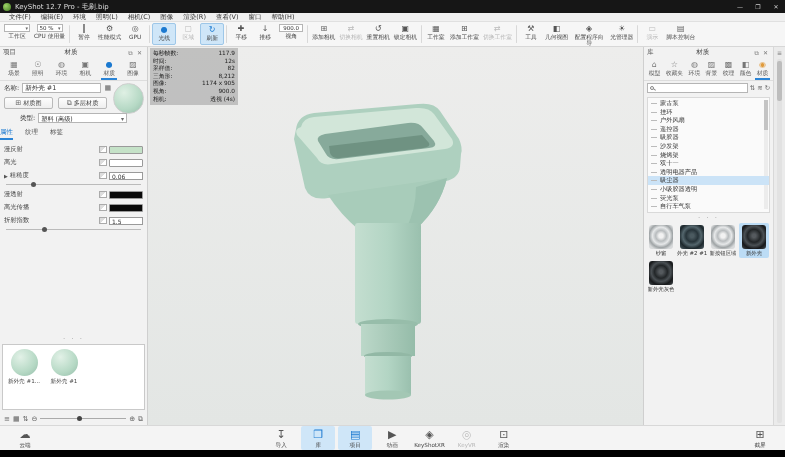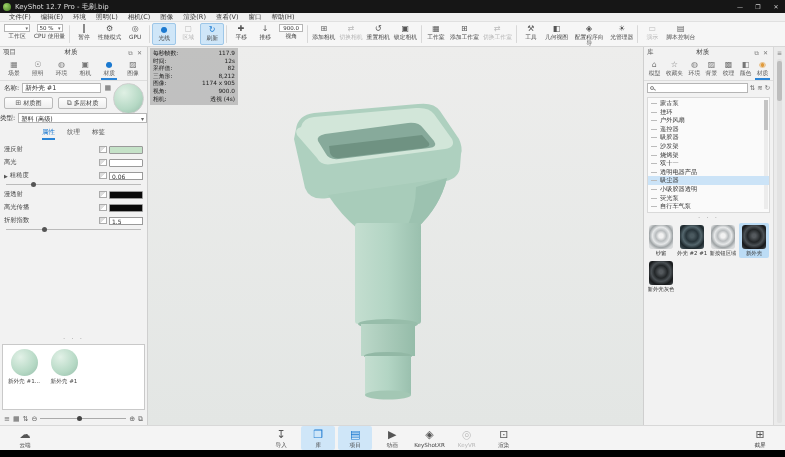--- a/index.html
+++ b/index.html
@@ -46,24 +46,24 @@
   
   .left-panel{left:0;width:148px;border-right:1px solid #cfcfcf;}
   .rowline{display:flex;align-items:center;padding:2px 4px;gap:3px;font-size:6.5px;}
   .name-wrap{position:relative;padding-right:36px;}
   .mat-sphere-lg{position:absolute;right:3px;top:2px;width:31px;height:31px;border-radius:50%;background:radial-gradient(circle at 35% 30%,#dff0e4,#b6d9c5 60%,#94bba8);border:1px solid #cfcfcf;}
   .txt-input{flex:1;height:10px;border:1px solid #b5b5b5;background:#fff;font-size:6.5px;padding:0 2px;color:#333;min-width:0;}
   .mini-ico{font-size:7px;color:#666;}
   .btnrow{display:flex;gap:5px;padding:2px 4px;padding-right:40px;}
   .pbtn{flex:1;display:flex;align-items:center;justify-content:center;gap:2px;height:12px;border:1px solid #b9b9b9;background:linear-gradient(#fdfdfd,#eee);font-size:6.2px;border-radius:2px;color:#444;}
   .pbtn .icon{font-size:7px;color:#666;}
-  .typerow{display:flex;align-items:center;padding:2px 0;gap:3px;font-size:6.5px;}
+  .typerow{display:flex;align-items:center;padding:2px 20px;gap:3px;font-size:6.5px;}
   .select{flex:1;height:10px;border:1px solid #b5b5b5;background:#fff;font-size:6.2px;line-height:9px;padding:0 8px 0 2px;position:relative;color:#333;}
   .select::after{content:"▾";position:absolute;right:2px;top:0;font-size:6px;color:#666;}
-  .subtabs{display:flex;justify-content:center;gap:12px;padding:3px 0 2px 0;}
+  .subtabs{display:flex;gap:12px;padding:3px 0 2px 0;}
   .subtab{font-size:6.5px;color:#555;padding-bottom:1px;border-bottom:2px solid transparent;}
   .subtab.active{color:#1b79d0;border-bottom-color:#2a84d6;}
   .props{padding:1px 0;}
   .prow{padding:1px 4px;}
   .prow-main{display:flex;align-items:center;height:11px;gap:2px;}
   .prow .arrow{font-size:5px;color:#555;}
   .prow .arrow:empty{display:none;}
   .prow .plbl{font-size:6.3px;color:#444;flex:1;}
   .texico{width:8px;height:7px;border:1px solid #aaa;background:linear-gradient(135deg,#ddd 50%,#fff 50%);flex:none;}
   .swatch{width:34px;height:8px;border:1px solid #9a9a9a;border-radius:1px;flex:none;}

